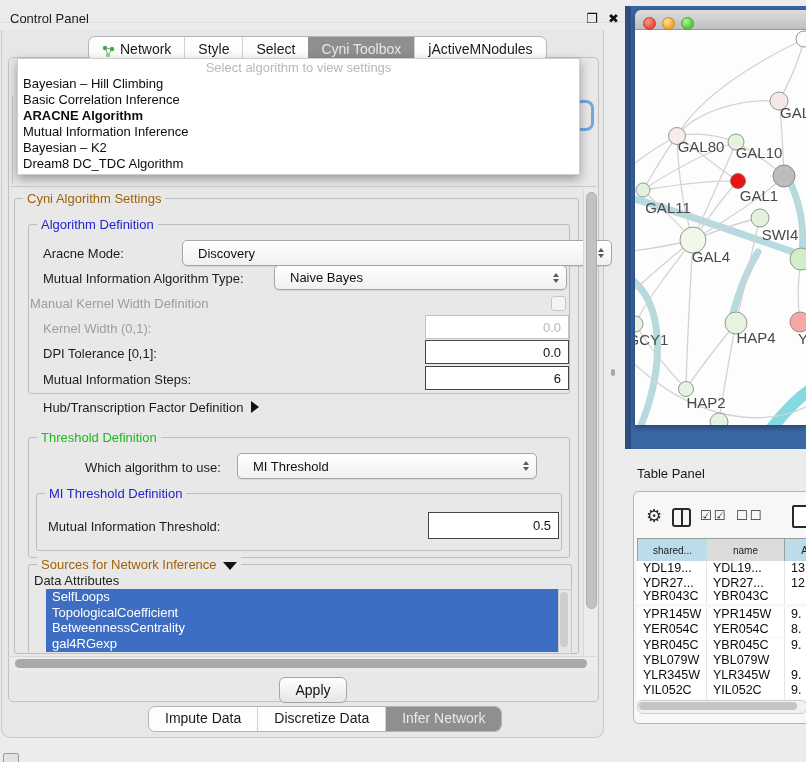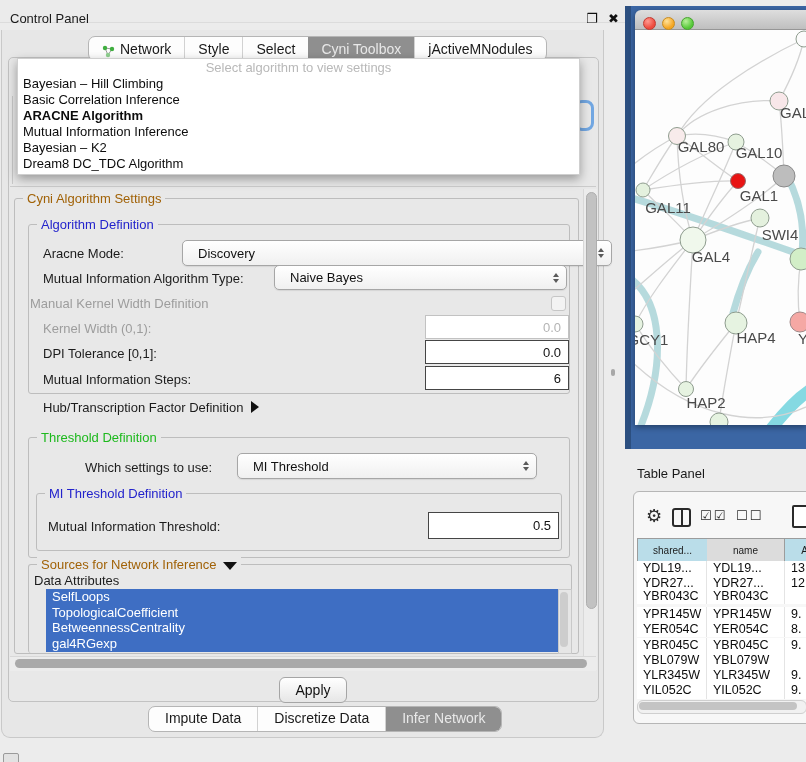--- a/index.html
+++ b/index.html
@@ -206,21 +206,21 @@
 </div>
 
 <div class="lbl abs" style="left:43px;top:400px;">
   <span>Hub/Transcription Factor Definition</span><span class="tri-right"></span>
 </div>
 
 <div class="gbox" style="left:28px;top:437px;width:540px;height:119px;">
   <span class="gtitle green">Threshold Definition</span>
 </div>
 
-<div class="lbl abs" style="left:85px;top:460px;">Which settings to use:</div>
+<div class="lbl abs" style="left:85px;top:460px;">Which algorithm to use:</div>
 <div class="combo" style="left:237px;top:453px;width:283px;height:24px;">
   <span>MI Threshold</span>
   <span class="stepper">
       <span class="tri-up"></span>
       <span class="tri-dn"></span>
     </span>
 </div>
 
 <div class="gbox" style="left:36px;top:493px;width:524px;height:56px;">
   <span class="gtitle blue">MI Threshold Definition</span>

